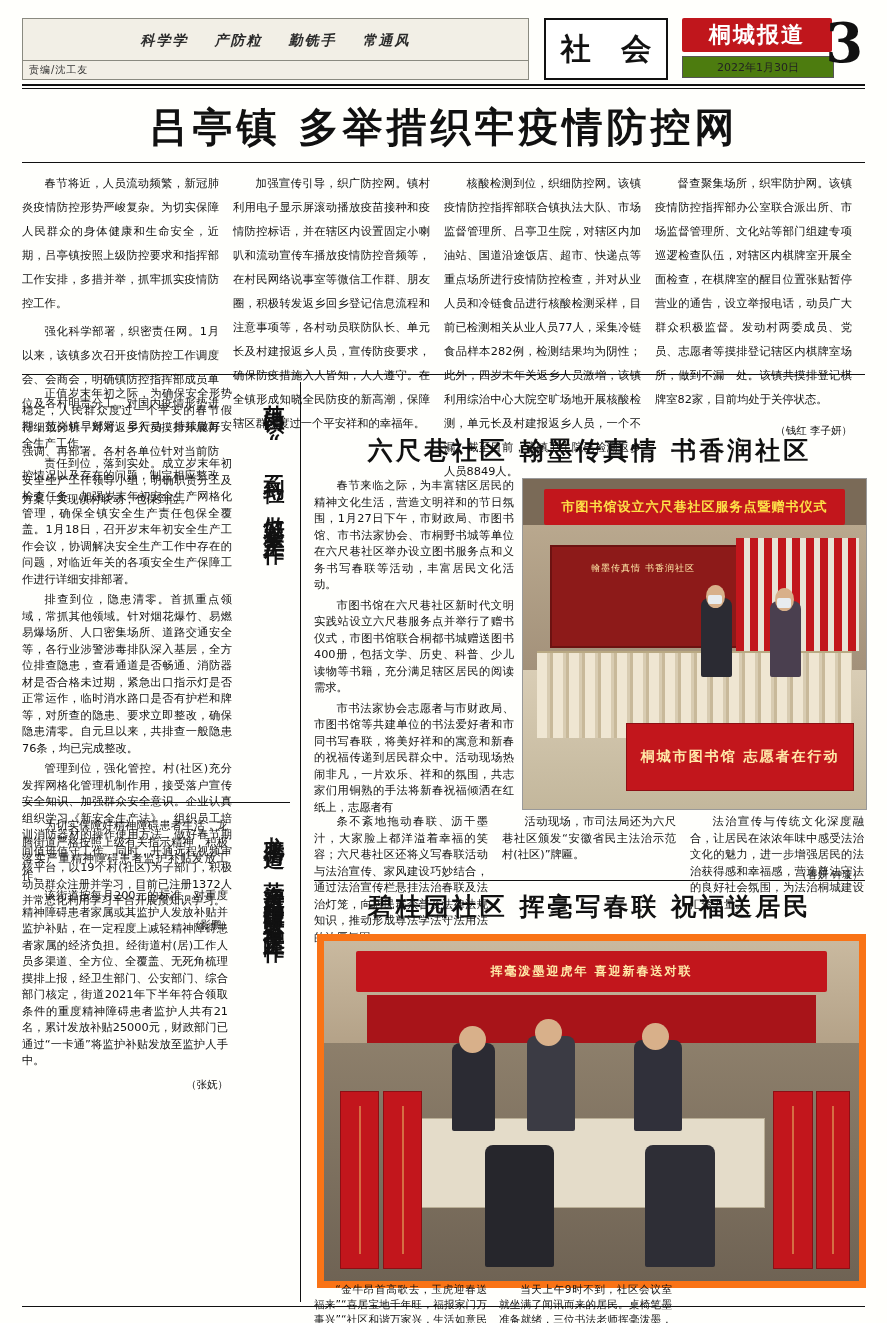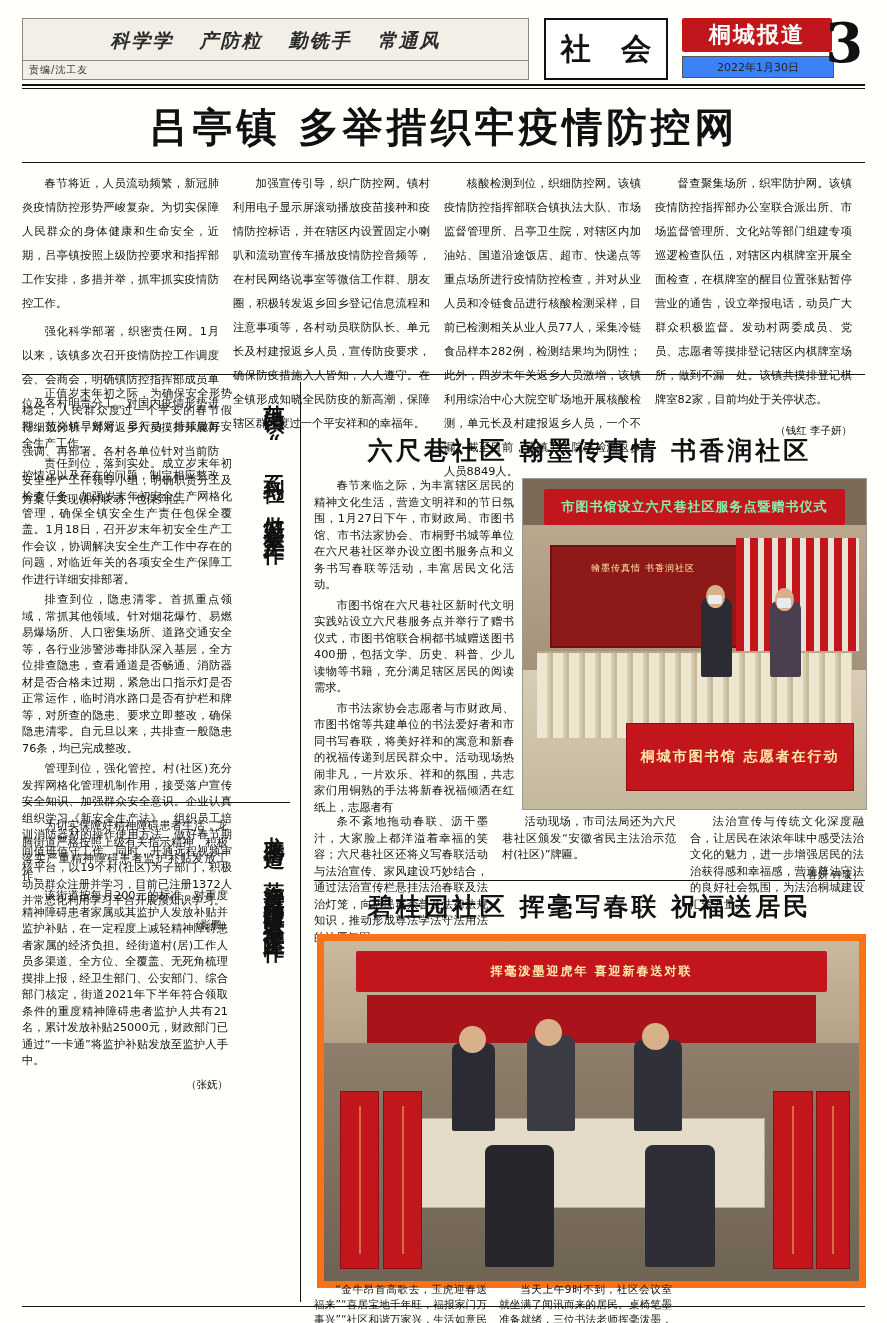--- a/index.html
+++ b/index.html
@@ -13,21 +13,21 @@
   }
   .page{position:relative;width:887px;height:1323px;background:#fffffc;}
 
   
   .masthead{position:absolute;left:22px;top:18px;width:843px;height:62px;display:flex;align-items:stretch;}
   .mast-left{width:505px;border:1px solid #8a8a80;background:#f2efe6;position:relative;}
   .mast-slogan{
     position:absolute;left:0;top:4px;width:505px;height:36px;
     display:flex;align-items:center;justify-content:center;gap:26px;
     font-family:"DejaVu Serif","Liberation Serif",serif;
-    font-weight:bold;font-size:19px;color:#2b2b2b;letter-spacing:2px;
+    font-weight:bold;font-size:14px;color:#2b2b2b;letter-spacing:2px;
     font-style:italic;
   }
   .mast-editor{
     position:absolute;left:6px;bottom:2px;font-size:10px;color:#333;letter-spacing:1px;
   }
   .mast-left-rule{position:absolute;left:0;right:0;top:41px;border-top:1px solid #8a8a80;}
   .mast-mid{
     width:120px;margin-left:15px;border:2px solid #111;display:flex;align-items:center;justify-content:center;
     font-family:"DejaVu Serif","Liberation Serif",serif;font-weight:bold;font-size:30px;letter-spacing:10px;
     background:#fff;
@@ -35,21 +35,21 @@
   .mast-mid span{padding-left:10px;}
   .mast-right{flex:1;margin-left:6px;position:relative;}
   .mast-name{
     position:absolute;left:8px;top:0;width:150px;height:34px;
     background:#c0161c;color:#fff;display:flex;align-items:center;justify-content:center;
     font-family:"DejaVu Serif","Liberation Serif",serif;font-weight:bold;font-size:22px;letter-spacing:2px;
     border-radius:2px;
   }
   .mast-date{
     position:absolute;left:8px;top:38px;width:150px;height:20px;border:1px solid #555;
-    display:flex;align-items:center;justify-content:center;font-size:11px;color:#222;background:#3b82f6;
+    display:flex;align-items:center;justify-content:center;font-size:11px;color:#222;background:#4d7c0f;
   }
   .mast-pageno{
     position:absolute;right:2px;top:-2px;font-family:"DejaVu Serif","Liberation Serif",serif;
     font-weight:bold;font-size:54px;line-height:54px;color:#111;
   }
 
   .rule-thick{position:absolute;left:22px;top:84px;width:843px;border-top:2px solid #111;}
   .rule-thin{position:absolute;left:22px;top:88px;width:843px;border-top:1px solid #111;}
 
   
@@ -115,21 +115,21 @@
   .art2 .tail{position:absolute;left:0;top:392px;width:551px;display:flex;gap:12px;font-size:10.6px;line-height:15px;text-align:justify;}
   .art2 .tail .c{width:173px;}
   .art2 .tail p{margin:0 0 3px 0;text-indent:2em;}
   .sign3{position:absolute;right:2px;top:460px;font-size:10.5px;}
 
   .bottom-rule{position:absolute;left:22px;top:1306px;width:843px;border-top:1px solid #111;}
 
   
   .scene{position:absolute;inset:0;}
   .banner-red{
-    position:absolute;background:#c2161c;color:#86efac;display:flex;align-items:center;justify-content:center;
+    position:absolute;background:#c2161c;color:#fde047;display:flex;align-items:center;justify-content:center;
     font-family:"DejaVu Serif","Liberation Serif",serif;font-weight:bold;border-radius:2px;
   }
   .p1-top{left:6%;top:3%;width:88%;height:11%;font-size:13px;letter-spacing:1px;}
   .p1-wall{position:absolute;left:0;top:14%;width:100%;height:44%;background:linear-gradient(180deg,#b9a88e,#a3917a);}
   .p1-stage{position:absolute;left:8%;top:20%;width:54%;height:30%;background:#8d1a19;border:2px solid #6c1211;}
   .p1-stagetxt{position:absolute;left:10%;top:23%;width:50%;height:8%;color:#ffe9a8;font-size:9px;display:flex;align-items:center;justify-content:center;letter-spacing:1px;font-family:"DejaVu Serif",serif;}
   .p1-flags{position:absolute;left:62%;top:18%;width:36%;height:34%;background:repeating-linear-gradient(90deg,#c2161c 0 8px,#e8e3d6 8px 14px);}
   .p1-table{position:absolute;left:0;top:58%;width:100%;height:42%;background:linear-gradient(180deg,#d9cdb5,#c3b79c);}
   .p1-books{position:absolute;left:4%;top:52%;width:92%;height:26%;background:repeating-linear-gradient(90deg,#efe6d2 0 10px,#d8ccb2 10px 13px,#c8b99a 13px 16px);border-top:2px solid #b9a983;}
   .p1-redban{position:absolute;left:30%;top:74%;width:66%;height:20%;background:#c2161c;border:1px solid #8d0f14;

